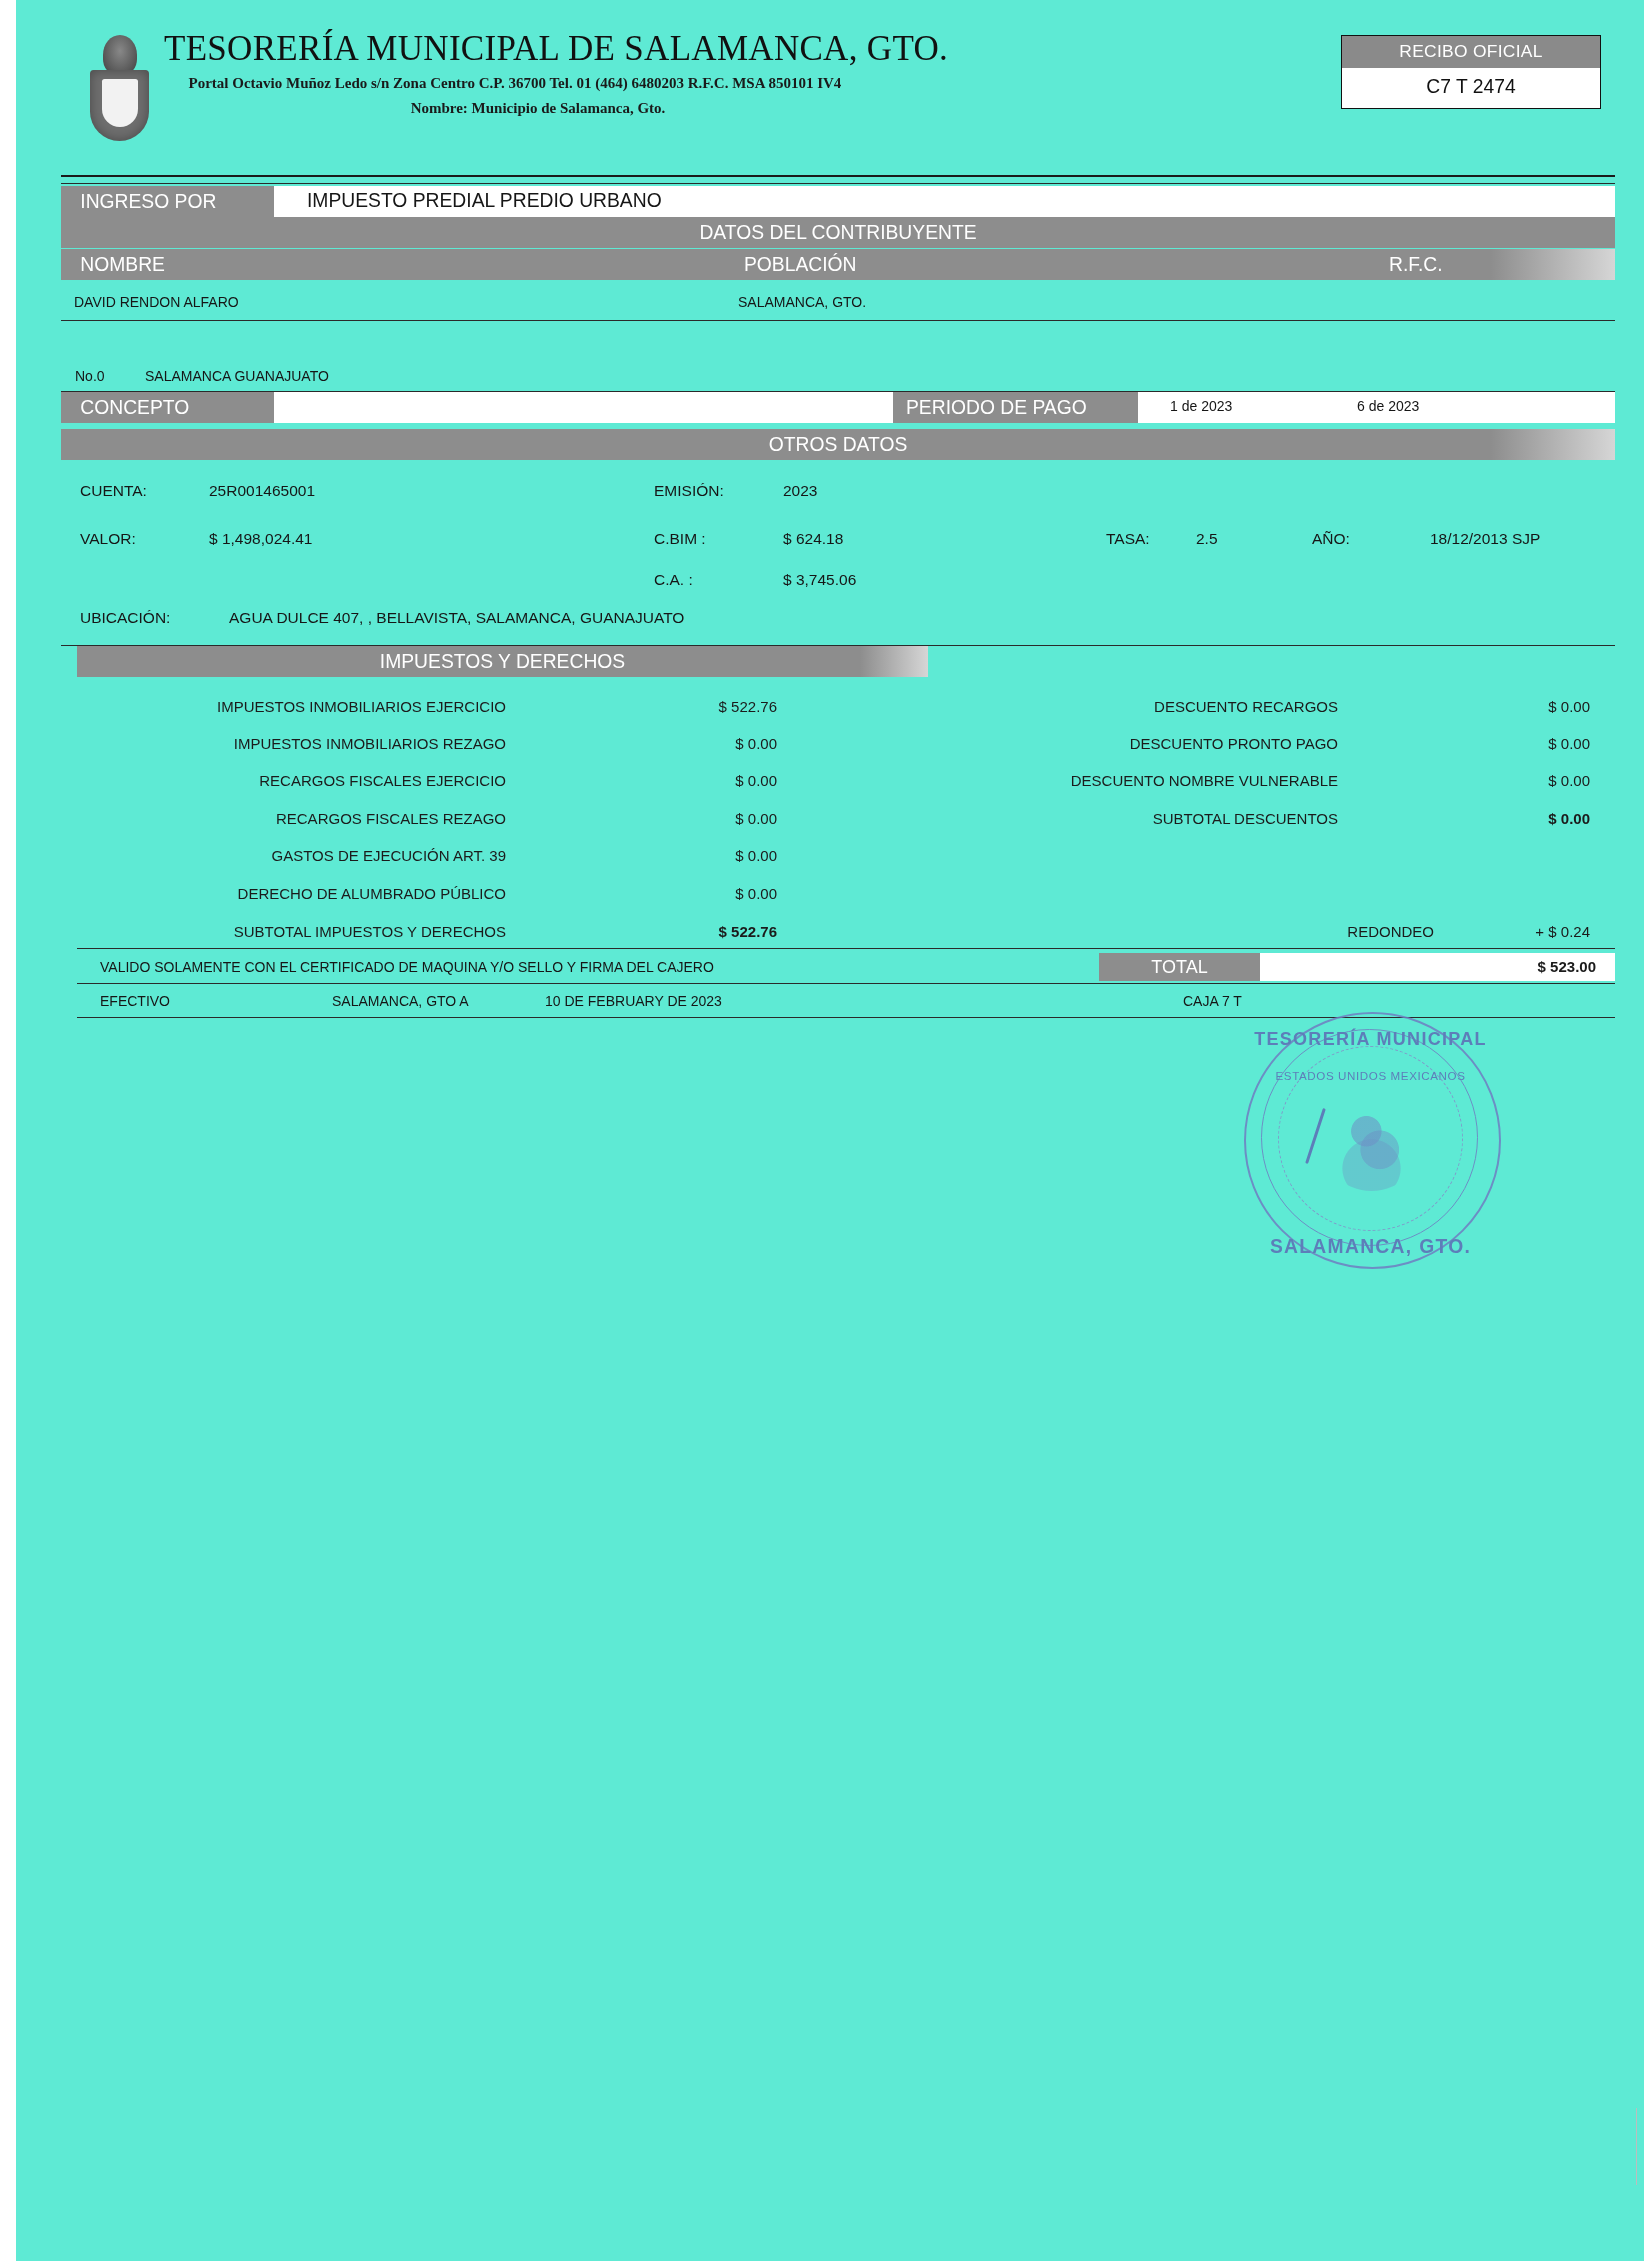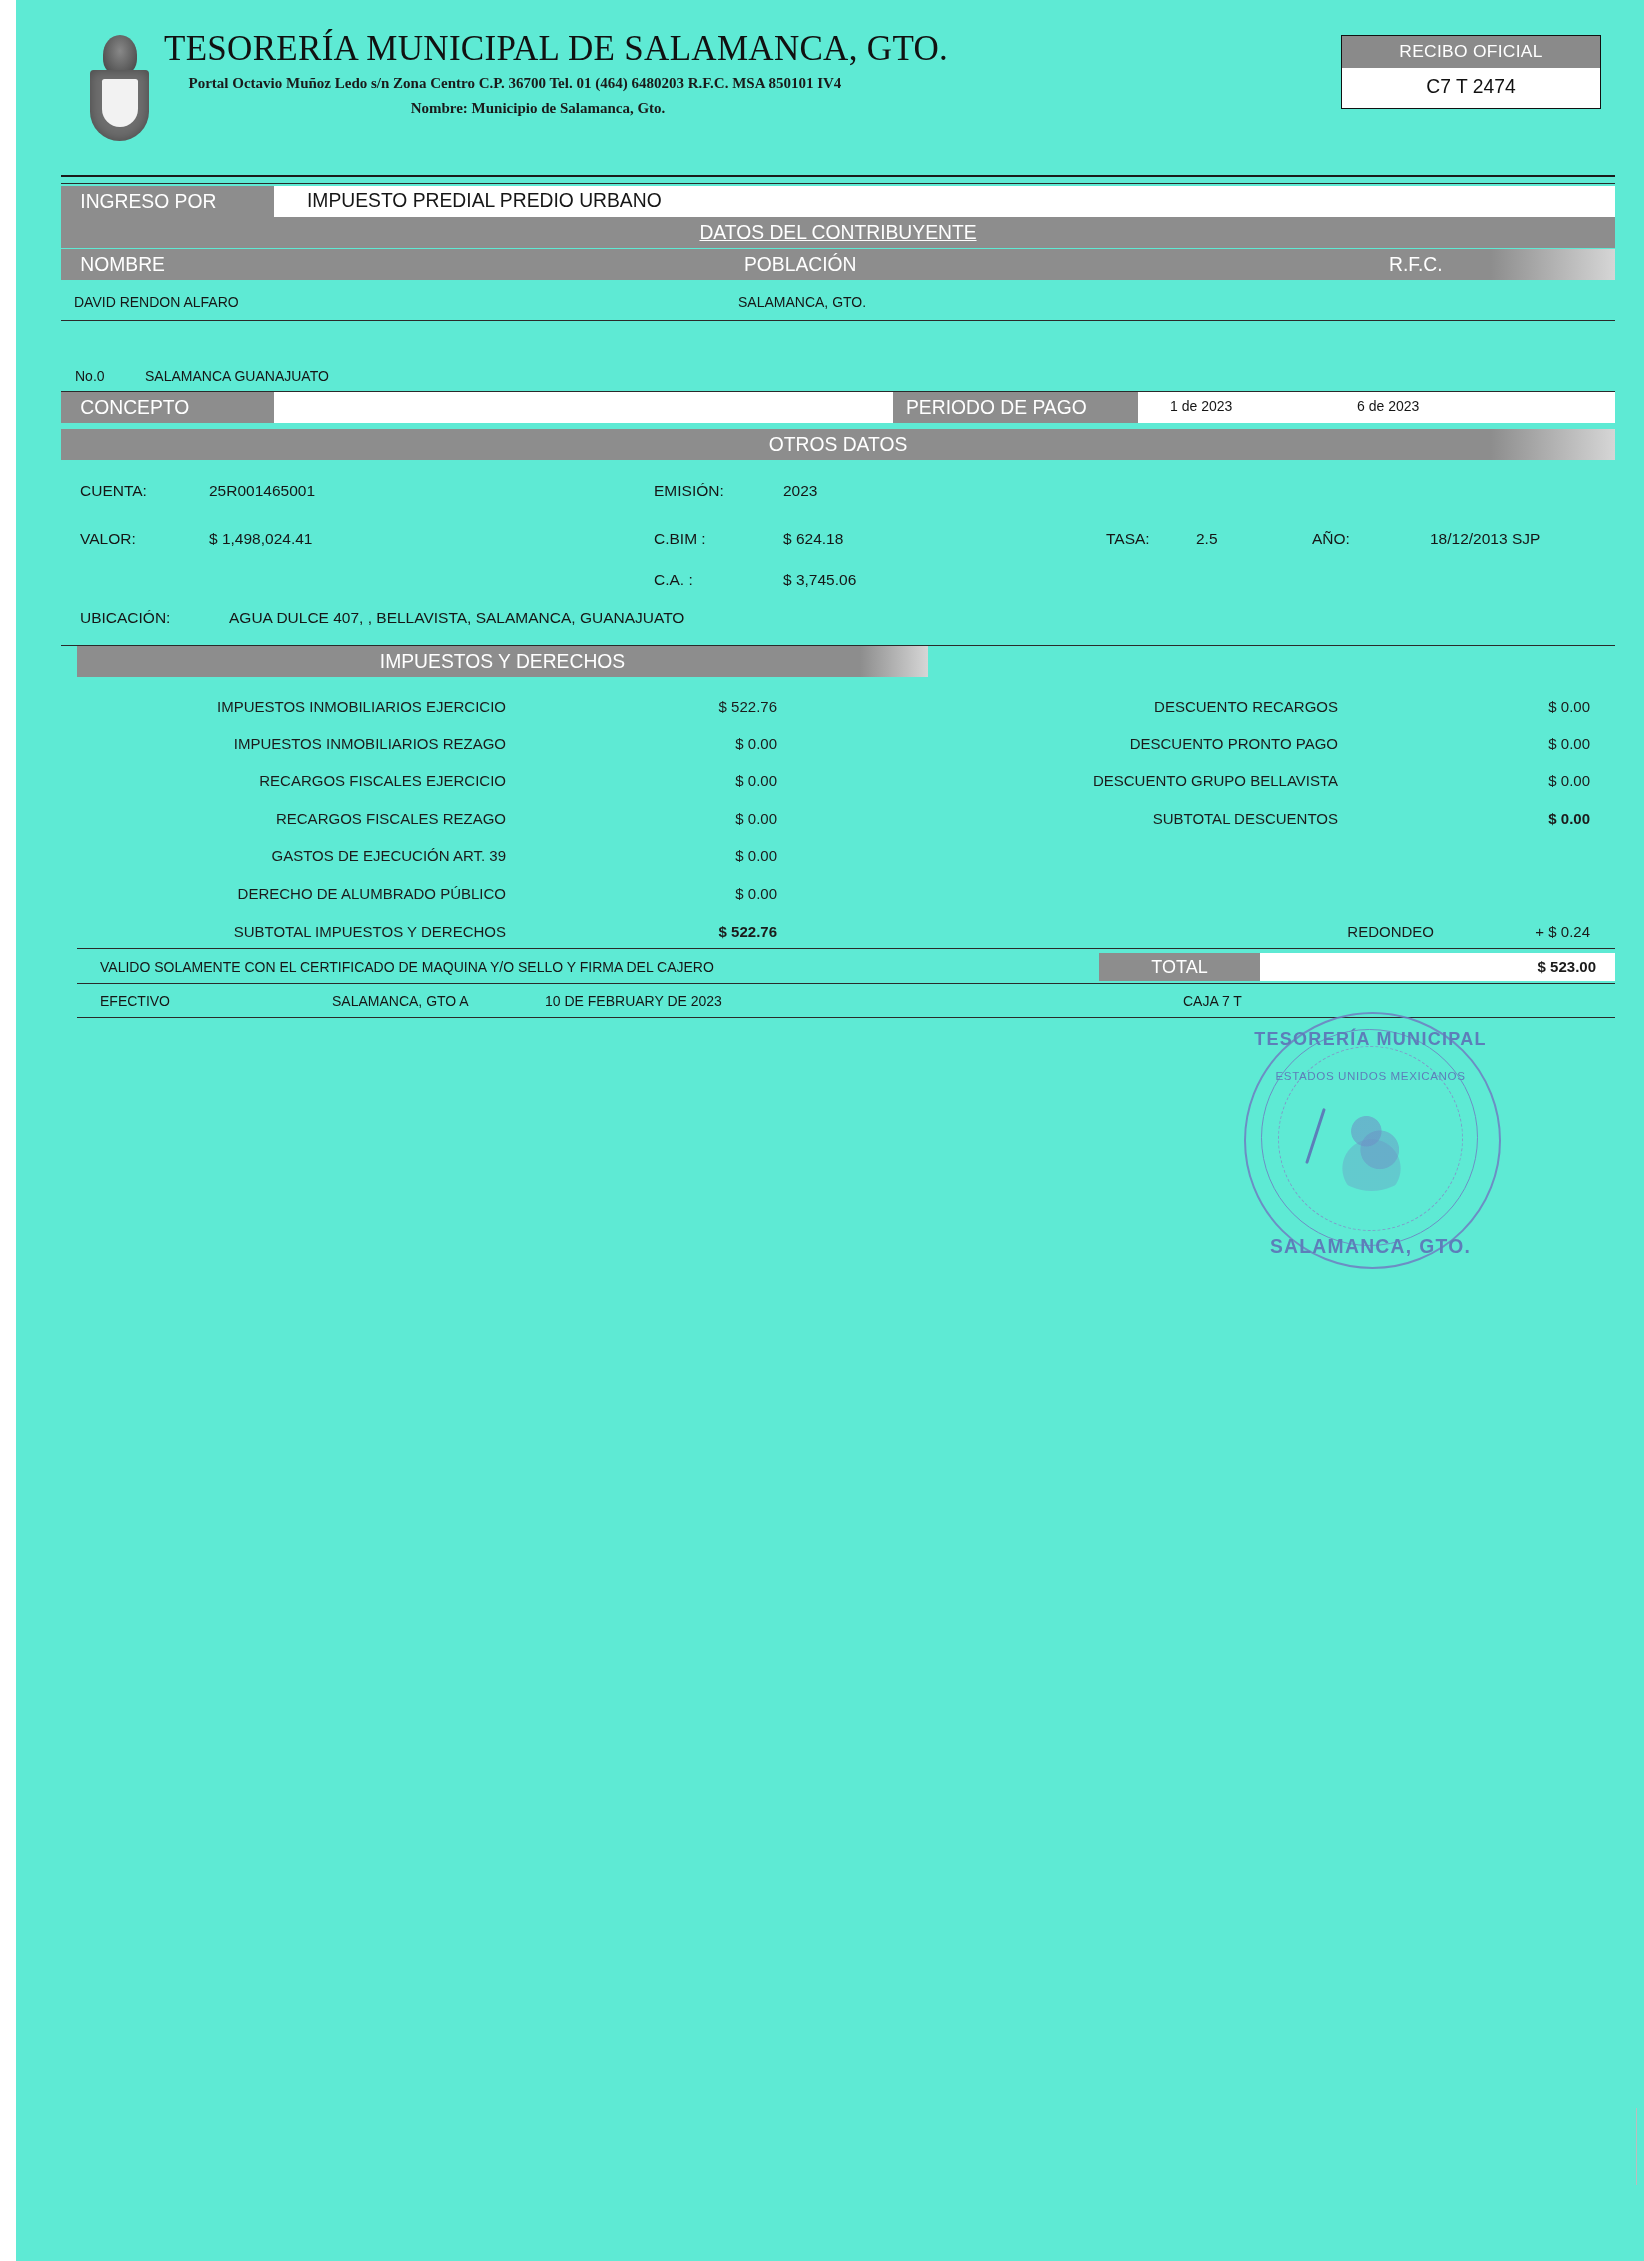--- a/index.html
+++ b/index.html
@@ -266,21 +266,21 @@
   <div class="hr-thick" style="top:175px;"></div>
 
   <div class="bar" style="left:45px; top:186px; width:258px;">
     <span style="position:absolute; left:19.3px;">INGRESO POR</span>
   </div>
   <div class="whitebox" style="left:258px; top:186px; width:1341px; height:31px; border-bottom:0;"></div>
   <div class="lbl" style="left:291px; top:190px; font-size:19.3px;">IMPUESTO PREDIAL PREDIO URBANO</div>
   <div class="rule" style="left:45px; top:183px; width:1554px; height:1.3px;"></div>
 
   <div class="bar" style="left:45px; top:217px; width:1554px;">
-    <span class="bar-center" style="position:absolute; left:0;text-decoration:underline;">DATOS DEL CONTRIBUYENTE</span>
+    <span class="bar-center" style="position:absolute; left:0;">DATOS DEL CONTRIBUYENTE</span>
   </div>
 
   <div class="bar taper" style="left:45px; top:249px; width:1554px;">
     <span style="position:absolute; left:19.3px;">NOMBRE</span>
     <span style="position:absolute; left:683px;">POBLACIÓN</span>
     <span style="position:absolute; left:1328px;">R.F.C.</span>
   </div>
   <div class="lbl sm" style="left:58px; top:294px;">DAVID RENDON ALFARO</div>
   <div class="lbl sm" style="left:722px; top:294px;">SALAMANCA, GTO.</div>
   <div class="lbl sm" style="left:1341px; top:294px;"></div>
@@ -356,21 +356,21 @@
     <div class="tbl-row r bold" style="left:619px; top:923px; width:142px;">$ 522.76</div>
   </div>
 
   <div>
     <div class="tbl-row" style="left:903px; top:698px; width:419px; text-align:right;">DESCUENTO RECARGOS</div>
     <div class="tbl-row r" style="left:1419px; top:698px; width:155px;">$ 0.00</div>
 
     <div class="tbl-row" style="left:903px; top:735px; width:419px; text-align:right;">DESCUENTO PRONTO PAGO</div>
     <div class="tbl-row r" style="left:1419px; top:735px; width:155px;">$ 0.00</div>
 
-    <div class="tbl-row" style="left:903px; top:772px; width:419px; text-align:right;">DESCUENTO GRUPO BELLAVISTA</div>
+    <div class="tbl-row" style="left:903px; top:772px; width:419px; text-align:right;">DESCUENTO NOMBRE VULNERABLE</div>
     <div class="tbl-row r" style="left:1419px; top:772px; width:155px;">$ 0.00</div>
 
     <div class="tbl-row" style="left:903px; top:810px; width:419px; text-align:right;">SUBTOTAL DESCUENTOS</div>
     <div class="tbl-row r bold" style="left:1419px; top:810px; width:155px;">$ 0.00</div>
 
     <div class="tbl-row" style="left:1096px; top:923px; width:322px; text-align:right;">REDONDEO</div>
     <div class="tbl-row r" style="left:1419px; top:923px; width:155px;">+ $ 0.24</div>
   </div>
 
   <div class="rule" style="left:61px; top:948px; width:1538px;"></div>

